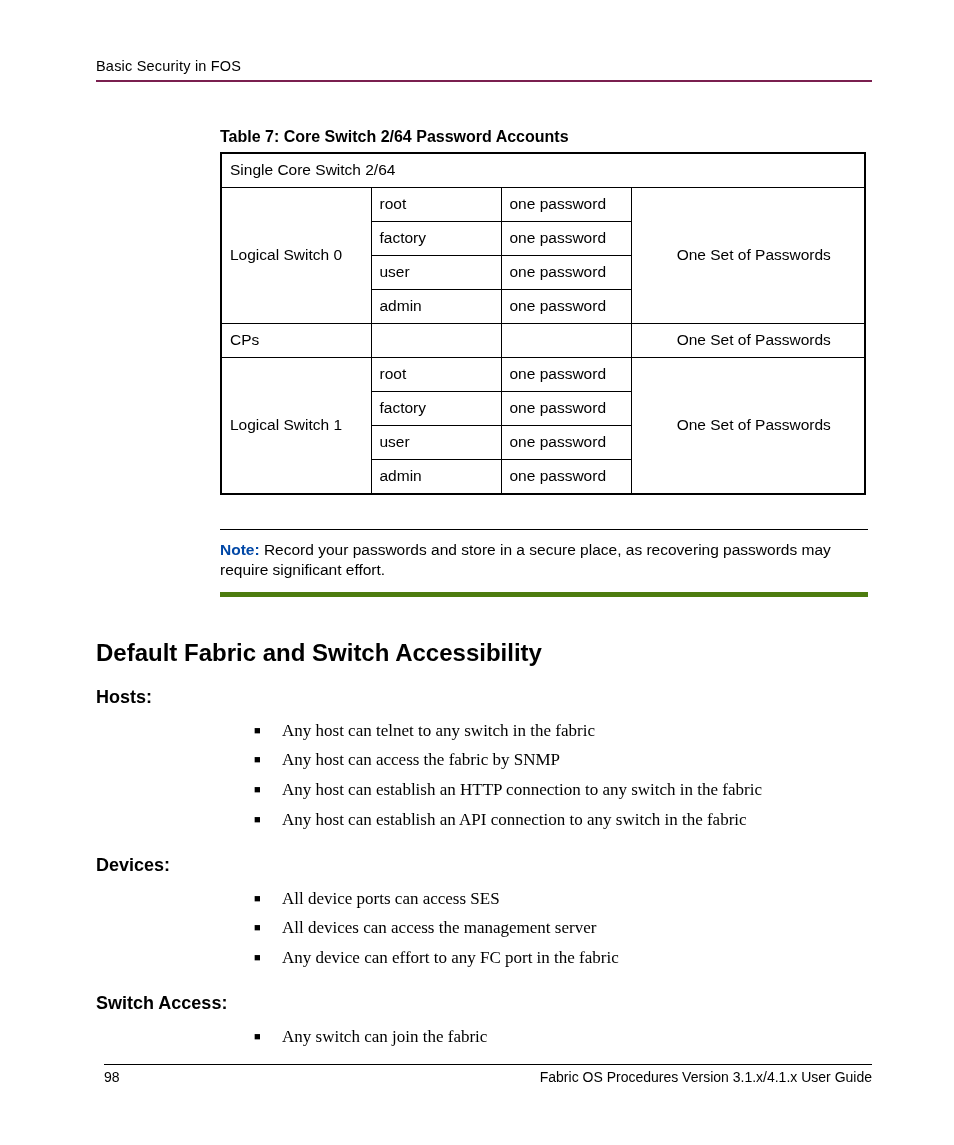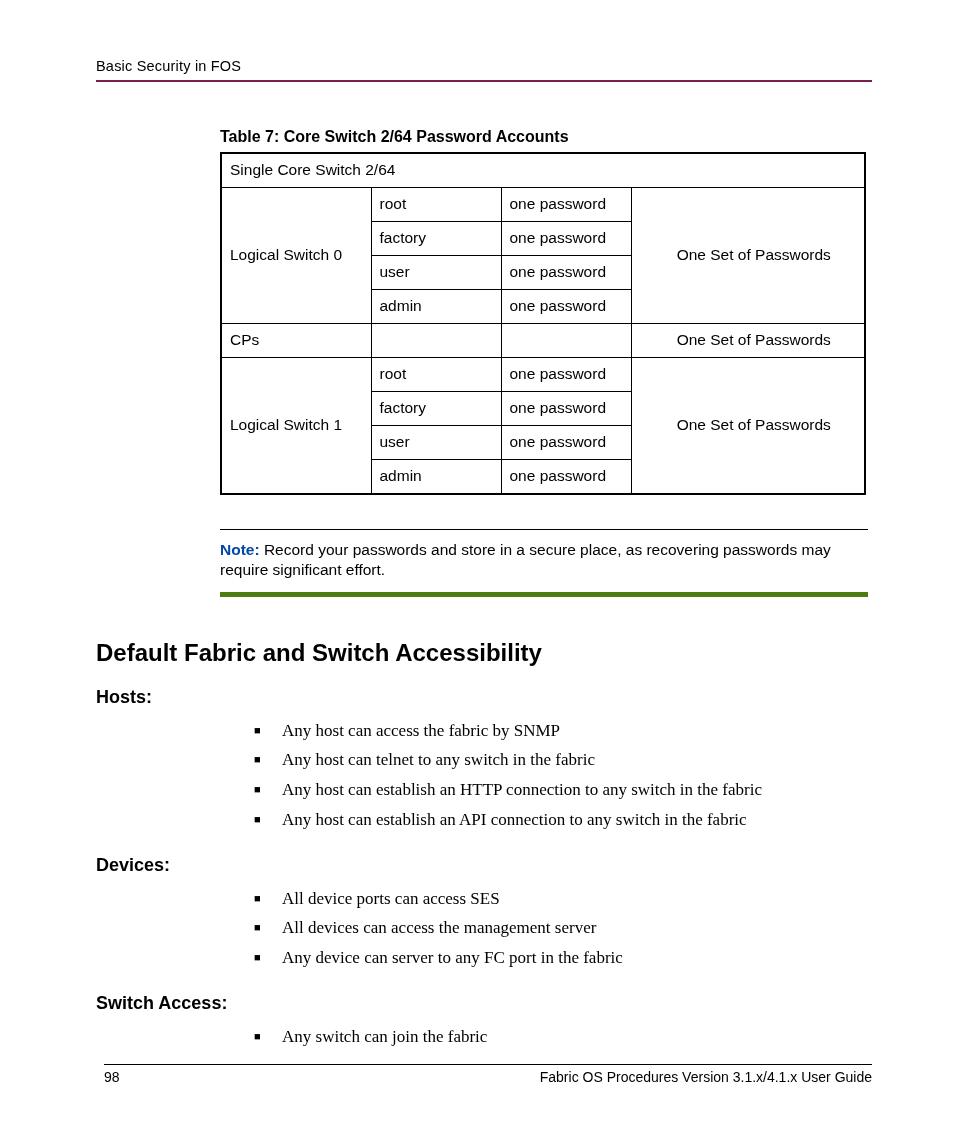--- a/index.html
+++ b/index.html
@@ -195,31 +195,31 @@
   </div>
 
   <div class="note-block">
     <span class="note-label">Note:</span><span>  Record your passwords and store in a secure place, as recovering passwords may require significant effort.</span>
   </div>
 
   <h2 class="section">Default Fabric and Switch Accessibility</h2>
 
   <h3 class="sub">Hosts:</h3>
   <ul class="bullets">
+    <li>Any host can telnet to any switch in the fabric</li>
     <li>Any host can access the fabric by SNMP</li>
-    <li>Any host can telnet to any switch in the fabric</li>
     <li>Any host can establish an HTTP connection to any switch in the fabric</li>
     <li>Any host can establish an API connection to any switch in the fabric</li>
   </ul>
 
   <h3 class="sub">Devices:</h3>
   <ul class="bullets">
     <li>All device ports can access SES</li>
     <li>All devices can access the management server</li>
-    <li>Any device can server to any FC port in the fabric</li>
+    <li>Any device can effort to any FC port in the fabric</li>
   </ul>
 
   <h3 class="sub">Switch Access:</h3>
   <ul class="bullets">
     <li>Any switch can join the fabric</li>
   </ul>
 
   <div class="footer">
     <hr class="footer-rule">
     <div class="footer-row">

